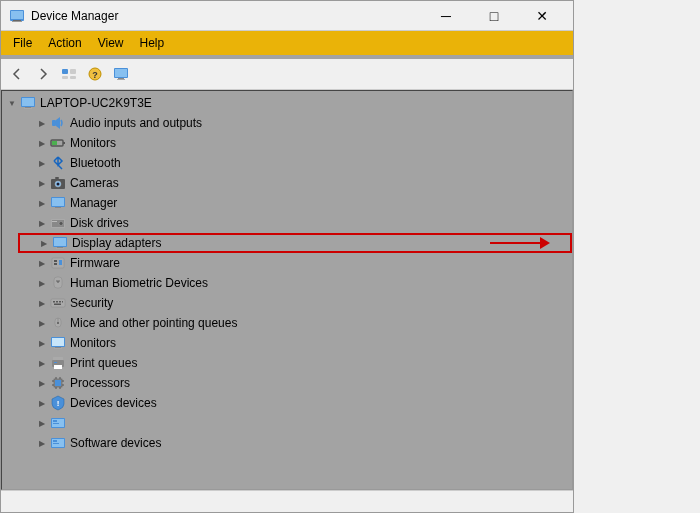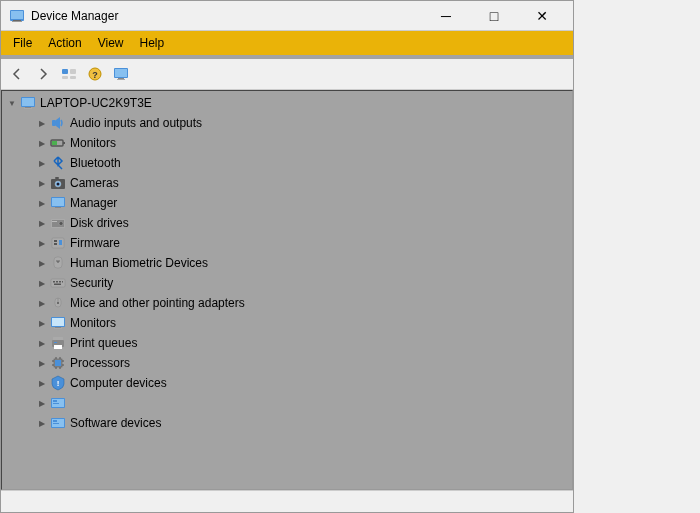--- a/index.html
+++ b/index.html
@@ -305,20 +305,37 @@
           <svg width="16" height="16" viewBox="0 0 16 16">
             <rect x="1" y="4" width="14" height="9" rx="1" fill="#aaa"></rect>
             <rect x="2" y="5" width="12" height="7" fill="#888"></rect>
             <circle cx="11" cy="8.5" r="2" fill="#555" stroke="#aaa" stroke-width="0.5"></circle>
             <rect x="2" y="6" width="5" height="1" fill="#bbb"></rect>
           </svg>
         </div>
         <span class="item-label">Disk drives</span>
       </div>
 
+      <div class="tree-item indent-1 highlighted-row" style="position:relative; border: 2px solid #cc0000;">
+        <div class="expand-btn collapsed"></div>
+        <div class="item-icon">
+          <svg width="16" height="16" viewBox="0 0 16 16">
+            <rect x="1" y="2" width="14" height="10" fill="#4a90d9" rx="1"></rect>
+            <rect x="2" y="3" width="12" height="8" fill="#87c0f0"></rect>
+            <rect x="5" y="12" width="6" height="1" fill="#888"></rect>
+            <rect x="4" y="13" width="8" height="1" fill="#aaa"></rect>
+          </svg>
+        </div>
+        <span class="item-label">Display adapters</span>
+
+        <div style="position:absolute; right:20px; top:50%; transform:translateY(-50%); display:flex; align-items:center;">
+          <div style="width:50px; height:2px; background:#cc0000;"></div>
+          <div style="width:0;height:0;border-top:6px solid transparent;border-bottom:6px solid transparent;border-right:10px solid #cc0000;transform:rotate(180deg);"></div>
+        </div>
+      </div>
 
       <div class="tree-item indent-1">
         <div class="expand-btn collapsed"></div>
         <div class="item-icon">
           <svg width="16" height="16" viewBox="0 0 16 16">
             <rect x="2" y="3" width="12" height="10" rx="1" fill="#aaa" stroke="#888" stroke-width="0.5"></rect>
             <rect x="4" y="5" width="3" height="2" fill="#555"></rect>
             <rect x="4" y="8" width="3" height="2" fill="#555"></rect>
             <rect x="9" y="5" width="3" height="5" fill="#4a90d9"></rect>
           </svg>
@@ -355,21 +372,21 @@
 
       <div class="tree-item indent-1">
         <div class="expand-btn collapsed"></div>
         <div class="item-icon">
           <svg width="16" height="16" viewBox="0 0 16 16">
             <rect x="5" y="3" width="6" height="9" rx="3" fill="#aaa" stroke="#888" stroke-width="0.5"></rect>
             <line x1="8" y1="3" x2="8" y2="7" stroke="#888" stroke-width="0.8"></line>
             <circle cx="8" cy="8" r="1" fill="#555"></circle>
           </svg>
         </div>
-        <span class="item-label">Mice and other pointing adapters</span>
+        <span class="item-label">Mice and other pointing queues</span>
       </div>
 
       <div class="tree-item indent-1">
         <div class="expand-btn collapsed"></div>
         <div class="item-icon">
           <svg width="16" height="16" viewBox="0 0 16 16">
             <rect x="1" y="2" width="14" height="10" fill="#4a90d9" rx="1"></rect>
             <rect x="2" y="3" width="12" height="8" fill="#c8e6fa"></rect>
             <rect x="5" y="12" width="6" height="1" fill="#888"></rect>
             <rect x="4" y="13" width="8" height="1" fill="#aaa"></rect>
@@ -412,21 +429,21 @@
       </div>
 
       <div class="tree-item indent-1">
         <div class="expand-btn collapsed"></div>
         <div class="item-icon">
           <svg width="16" height="16" viewBox="0 0 16 16">
             <path d="M8 1 L14 4 L14 9 Q14 13 8 15 Q2 13 2 9 L2 4 Z" fill="#4a90d9" stroke="#2060a0" stroke-width="0.5"></path>
             <text x="8" y="11" text-anchor="middle" font-size="8" fill="white" font-weight="bold">!</text>
           </svg>
         </div>
-        <span class="item-label">Computer devices</span>
+        <span class="item-label">Devices devices</span>
       </div>
 
       <div class="tree-item indent-1">
         <div class="expand-btn collapsed"></div>
         <div class="item-icon">
           <svg width="16" height="16" viewBox="0 0 16 16">
             <rect x="1" y="3" width="14" height="10" rx="1" fill="#4a90d9"></rect>
             <rect x="2" y="4" width="12" height="8" fill="#87c0f0"></rect>
             <rect x="3" y="5" width="4" height="2" fill="#4a90d9"></rect>
             <rect x="3" y="8" width="6" height="1" fill="#4a90d9"></rect>

